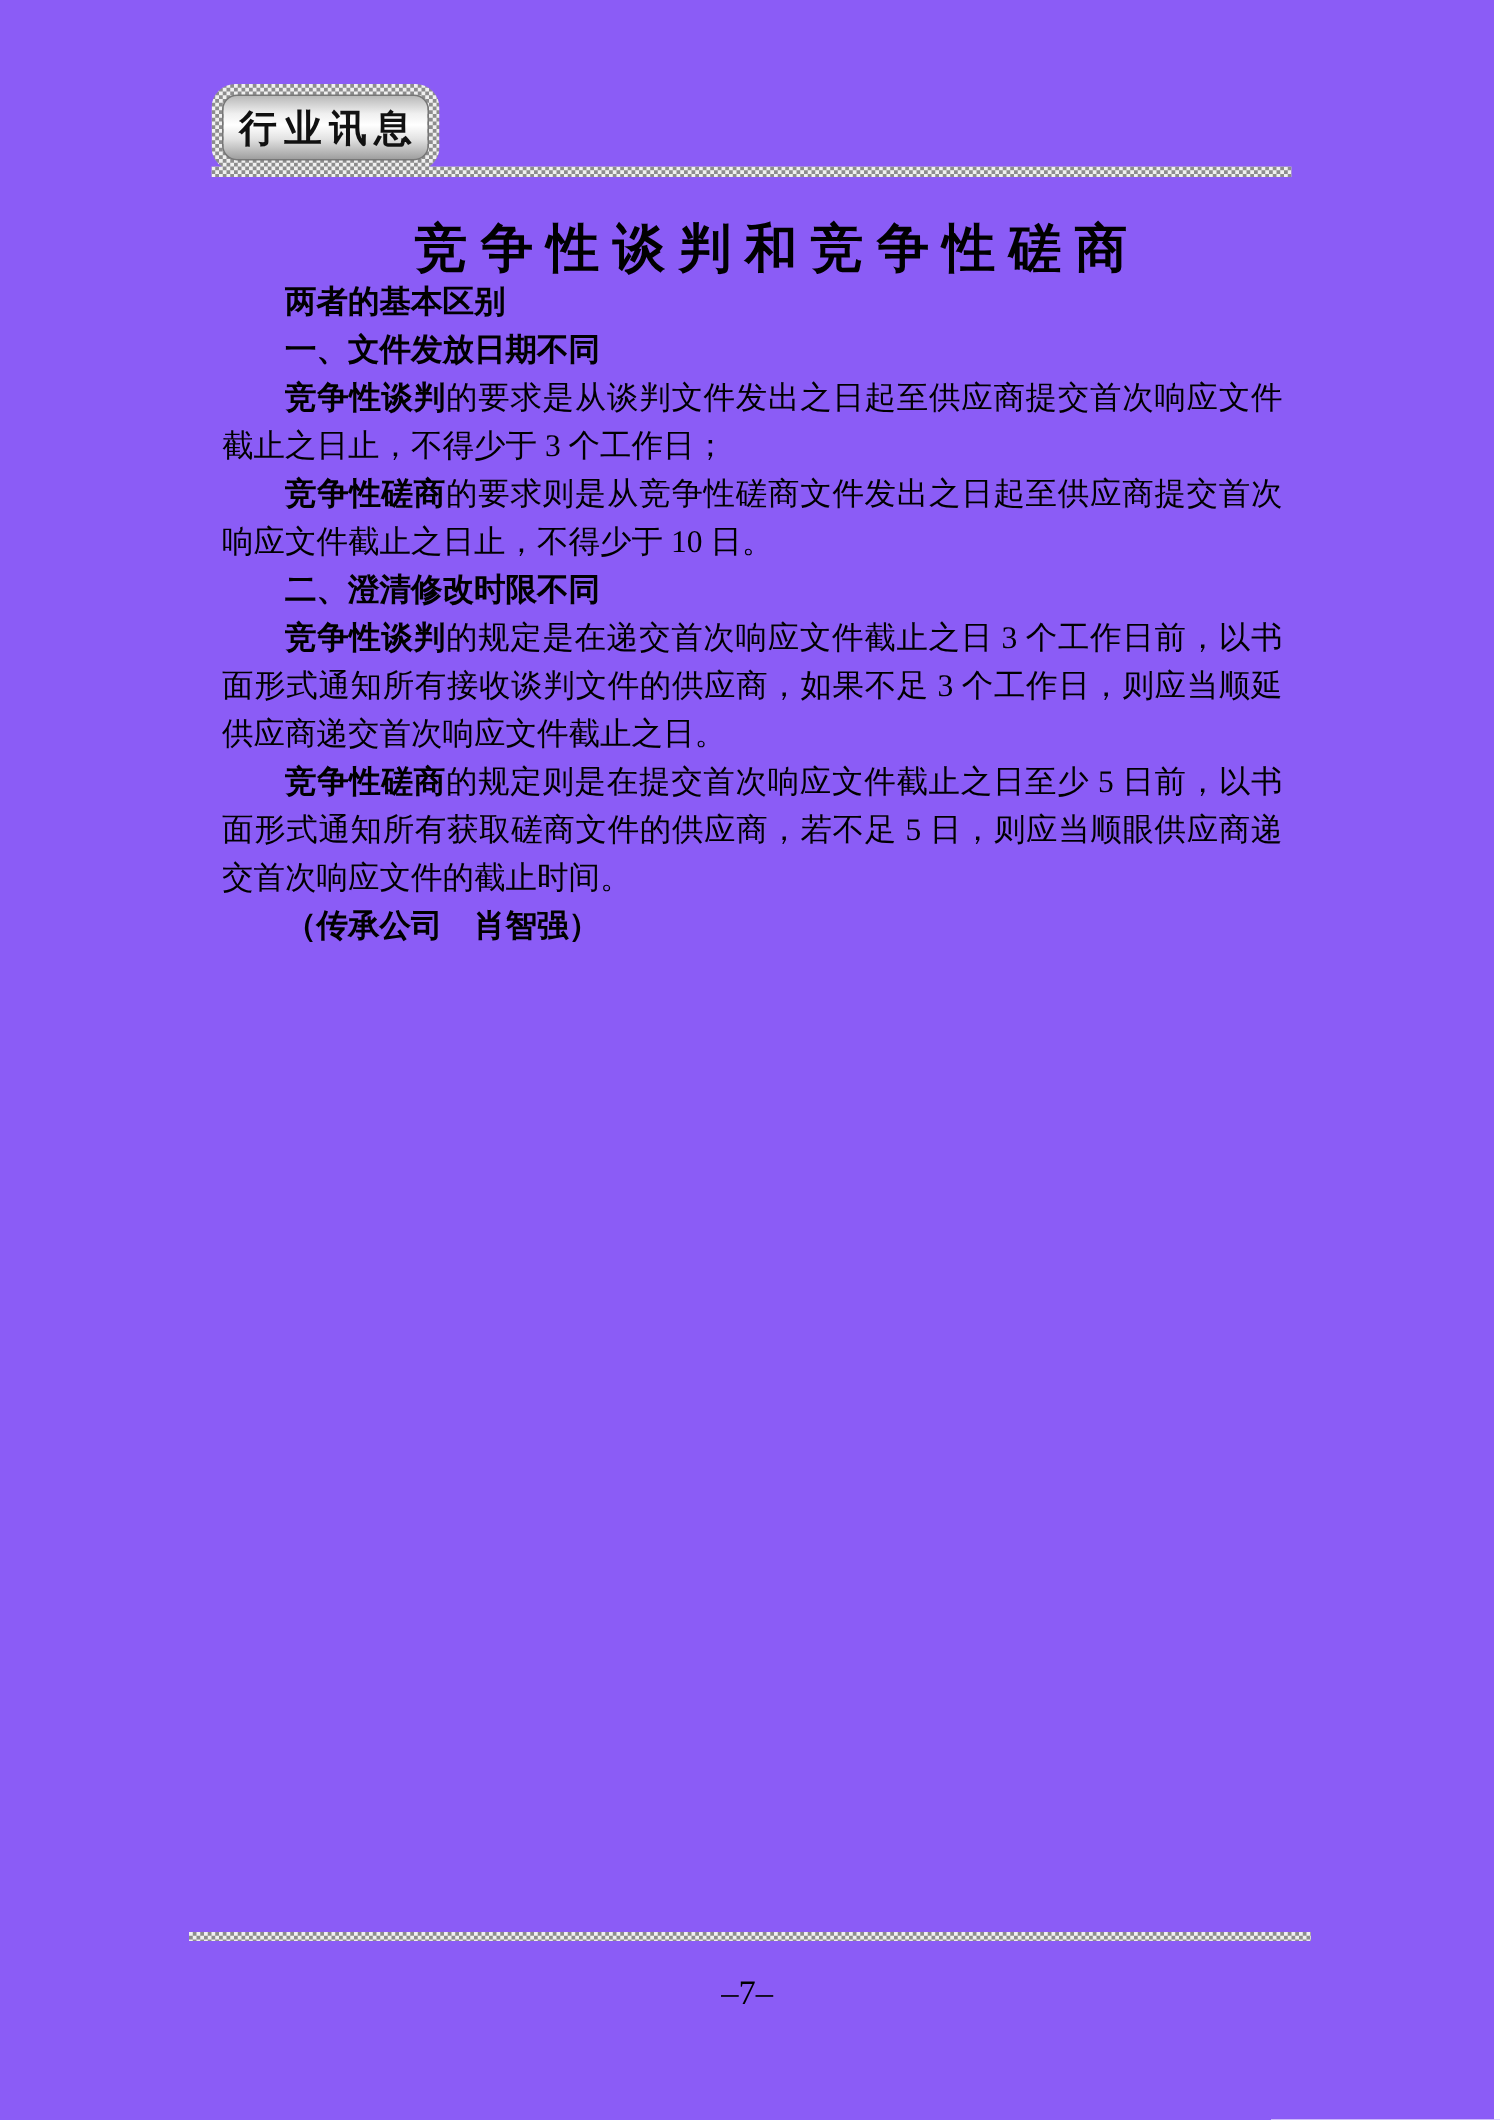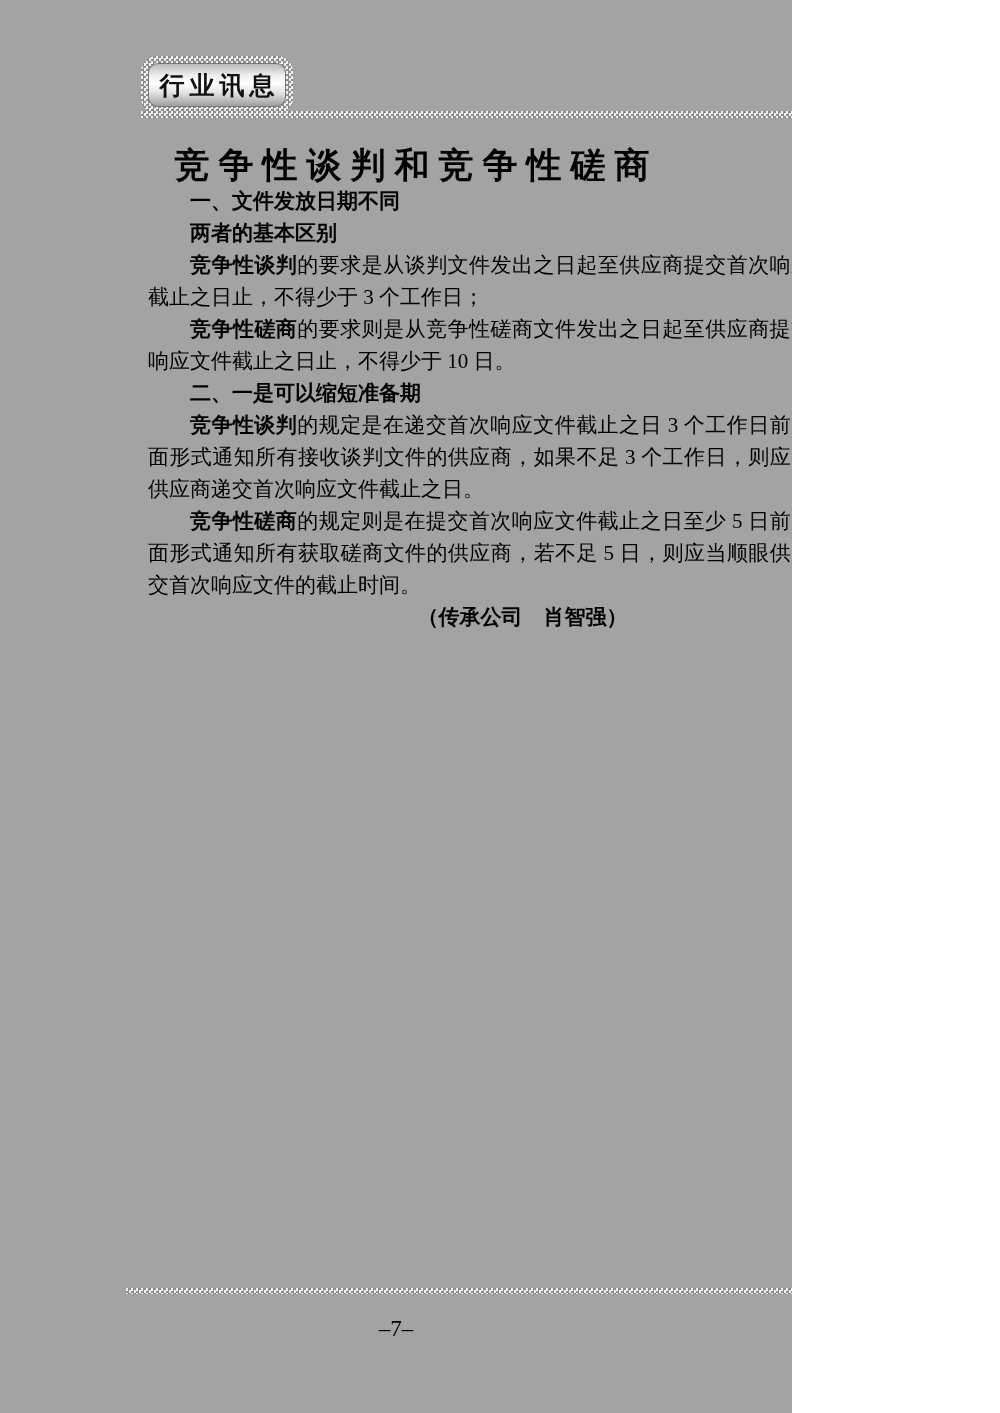--- a/index.html
+++ b/index.html
@@ -1,20 +1,20 @@
 <!DOCTYPE html>
 <html><head>
 <meta charset="utf-8">
 <style>
   html, body { margin: 0; padding: 0; background: #ffffff; }
   .page {
     position: relative;
-    width: 792px;
+    width: 996px;
     height: 1413px;
-    background: #a3a3a3;
+    background: #8b5cf6;
     color: #000000;
     font-family: "Liberation Serif", serif;
     overflow: hidden;
   }
 
   
   .header-rule {
     position: absolute;
     left: 141px;
     top: 111px;
@@ -81,21 +81,21 @@
   .content p, .content h2 {
     margin: 0;
     padding: 0;
     text-indent: 2em;
     font-size: 21px;
     line-height: 32px;
   }
   .content h2 { font-weight: bold; text-align: left; }
   .lead { font-weight: bold; }
   .signature {
-    text-align: center;
+    text-align: left;
     text-indent: 0;
     font-weight: bold;
     margin-top: 3px;
   }
 
   
   .footer-rule {
     position: absolute;
     left: 126px;
     top: 1288px;
@@ -122,28 +122,28 @@
     <div class="badge-inner">行业讯息</div>
   </div>
   <div class="header-rule"></div>
 
   <h1 class="title">竞争性谈判和竞争性磋商</h1>
 
   <div class="content">
 
 
 
+    <h2>两者的基本区别</h2>
     <h2>一、文件发放日期不同</h2>
-    <h2>两者的基本区别</h2>
 
     <p><b class="lead">竞争性谈判</b><span>的要求是从谈判文件发出之日起至供应商提交首次响应文件截止之日止，不得少于 3 个工作日；</span></p>
 
     <p><b class="lead">竞争性磋商</b><span>的要求则是从竞争性磋商文件发出之日起至供应商提交首次响应文件截止之日止，不得少于 10 日。</span></p>
 
-    <h2>二、一是可以缩短准备期</h2>
+    <h2>二、澄清修改时限不同</h2>
 
     <p><b class="lead">竞争性谈判</b><span>的规定是在递交首次响应文件截止之日 3 个工作日前，以书面形式通知所有接收谈判文件的供应商，如果不足 3 个工作日，则应当顺延供应商递交首次响应文件截止之日。</span></p>
 
     <p><b class="lead">竞争性磋商</b><span>的规定则是在提交首次响应文件截止之日至少 5 日前，以书面形式通知所有获取磋商文件的供应商，若不足 5 日，则应当顺眼供应商递交首次响应文件的截止时间。</span></p>
 
 
 
 
     <p class="signature">（传承公司　肖智强）</p>
   </div>

